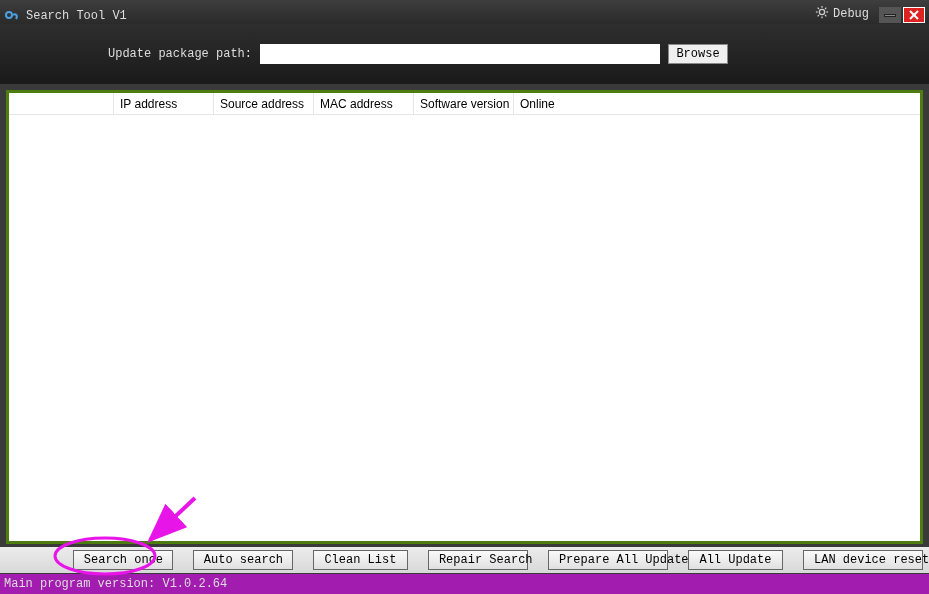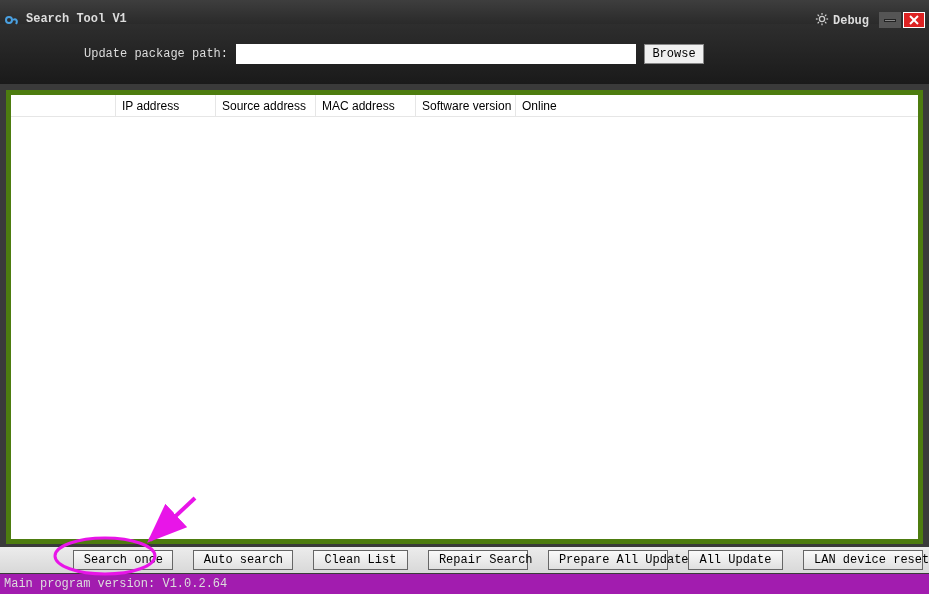--- a/index.html
+++ b/index.html
@@ -9,24 +9,23 @@
     font-family: "SimSun", "Courier New", monospace;
     font-size: 12px;
     background: #3a3a3a;
     overflow: hidden;
     position: relative;
   }
   .titlebar {
     height: 24px;
     background: linear-gradient(#3e3e3e, #2a2a2a);
     display: flex;
-    align-items: flex-start;
-    padding: 12px 4px;
-    color: #ddd;
-    font-weight: bold;
+    align-items: flex-end;
+    padding: 1px 4px;
+    color: #ddd;
   }
   .logo {
     width: 16px; height: 16px;
     margin-right: 6px;
     display: inline-flex; align-items: center; justify-content: center;
   }
   .title-text { flex: 0 0 auto; }
   .title-spacer { flex: 1; }
   .debug-btn {
     color: #ddd;
@@ -44,21 +43,21 @@
   .min-btn { background: #555; }
   .close-btn { background: #d22; border: 1px solid #fff; }
   .close-btn svg line { stroke: #fff; stroke-width: 2; }
   .min-btn .bar { width: 12px; height: 3px; background: #888; border: 1px solid #222; }
 
   .toolbar {
     height: 60px;
     background: linear-gradient(#2e2e2e, #1a1a1a);
     display: flex;
     align-items: center;
-    padding-left: 84px;
+    padding-left: 108px;
     gap: 8px;
     color: #ddd;
   }
   .path-label { white-space: nowrap; }
   .path-input {
     width: 400px;
     height: 20px;
     background: #fff;
     border: none;
     padding: 0 4px;
@@ -72,21 +71,21 @@
     border: 1px solid #888;
     font-family: inherit;
     font-size: 12px;
     cursor: pointer;
   }
 
   .list-area {
     margin: 6px 6px 0 6px;
     height: 454px;
     background: #fff;
-    border: 5px solid #4d7c0f;
+    border: 3px solid #4d7c0f;
     position: relative;
   }
   .list-header {
     display: flex;
     height: 22px;
     align-items: center;
     font-family: Arial, sans-serif;
     font-size: 12px;
     color: #000;
     border-bottom: 1px solid #e6e6e6;

